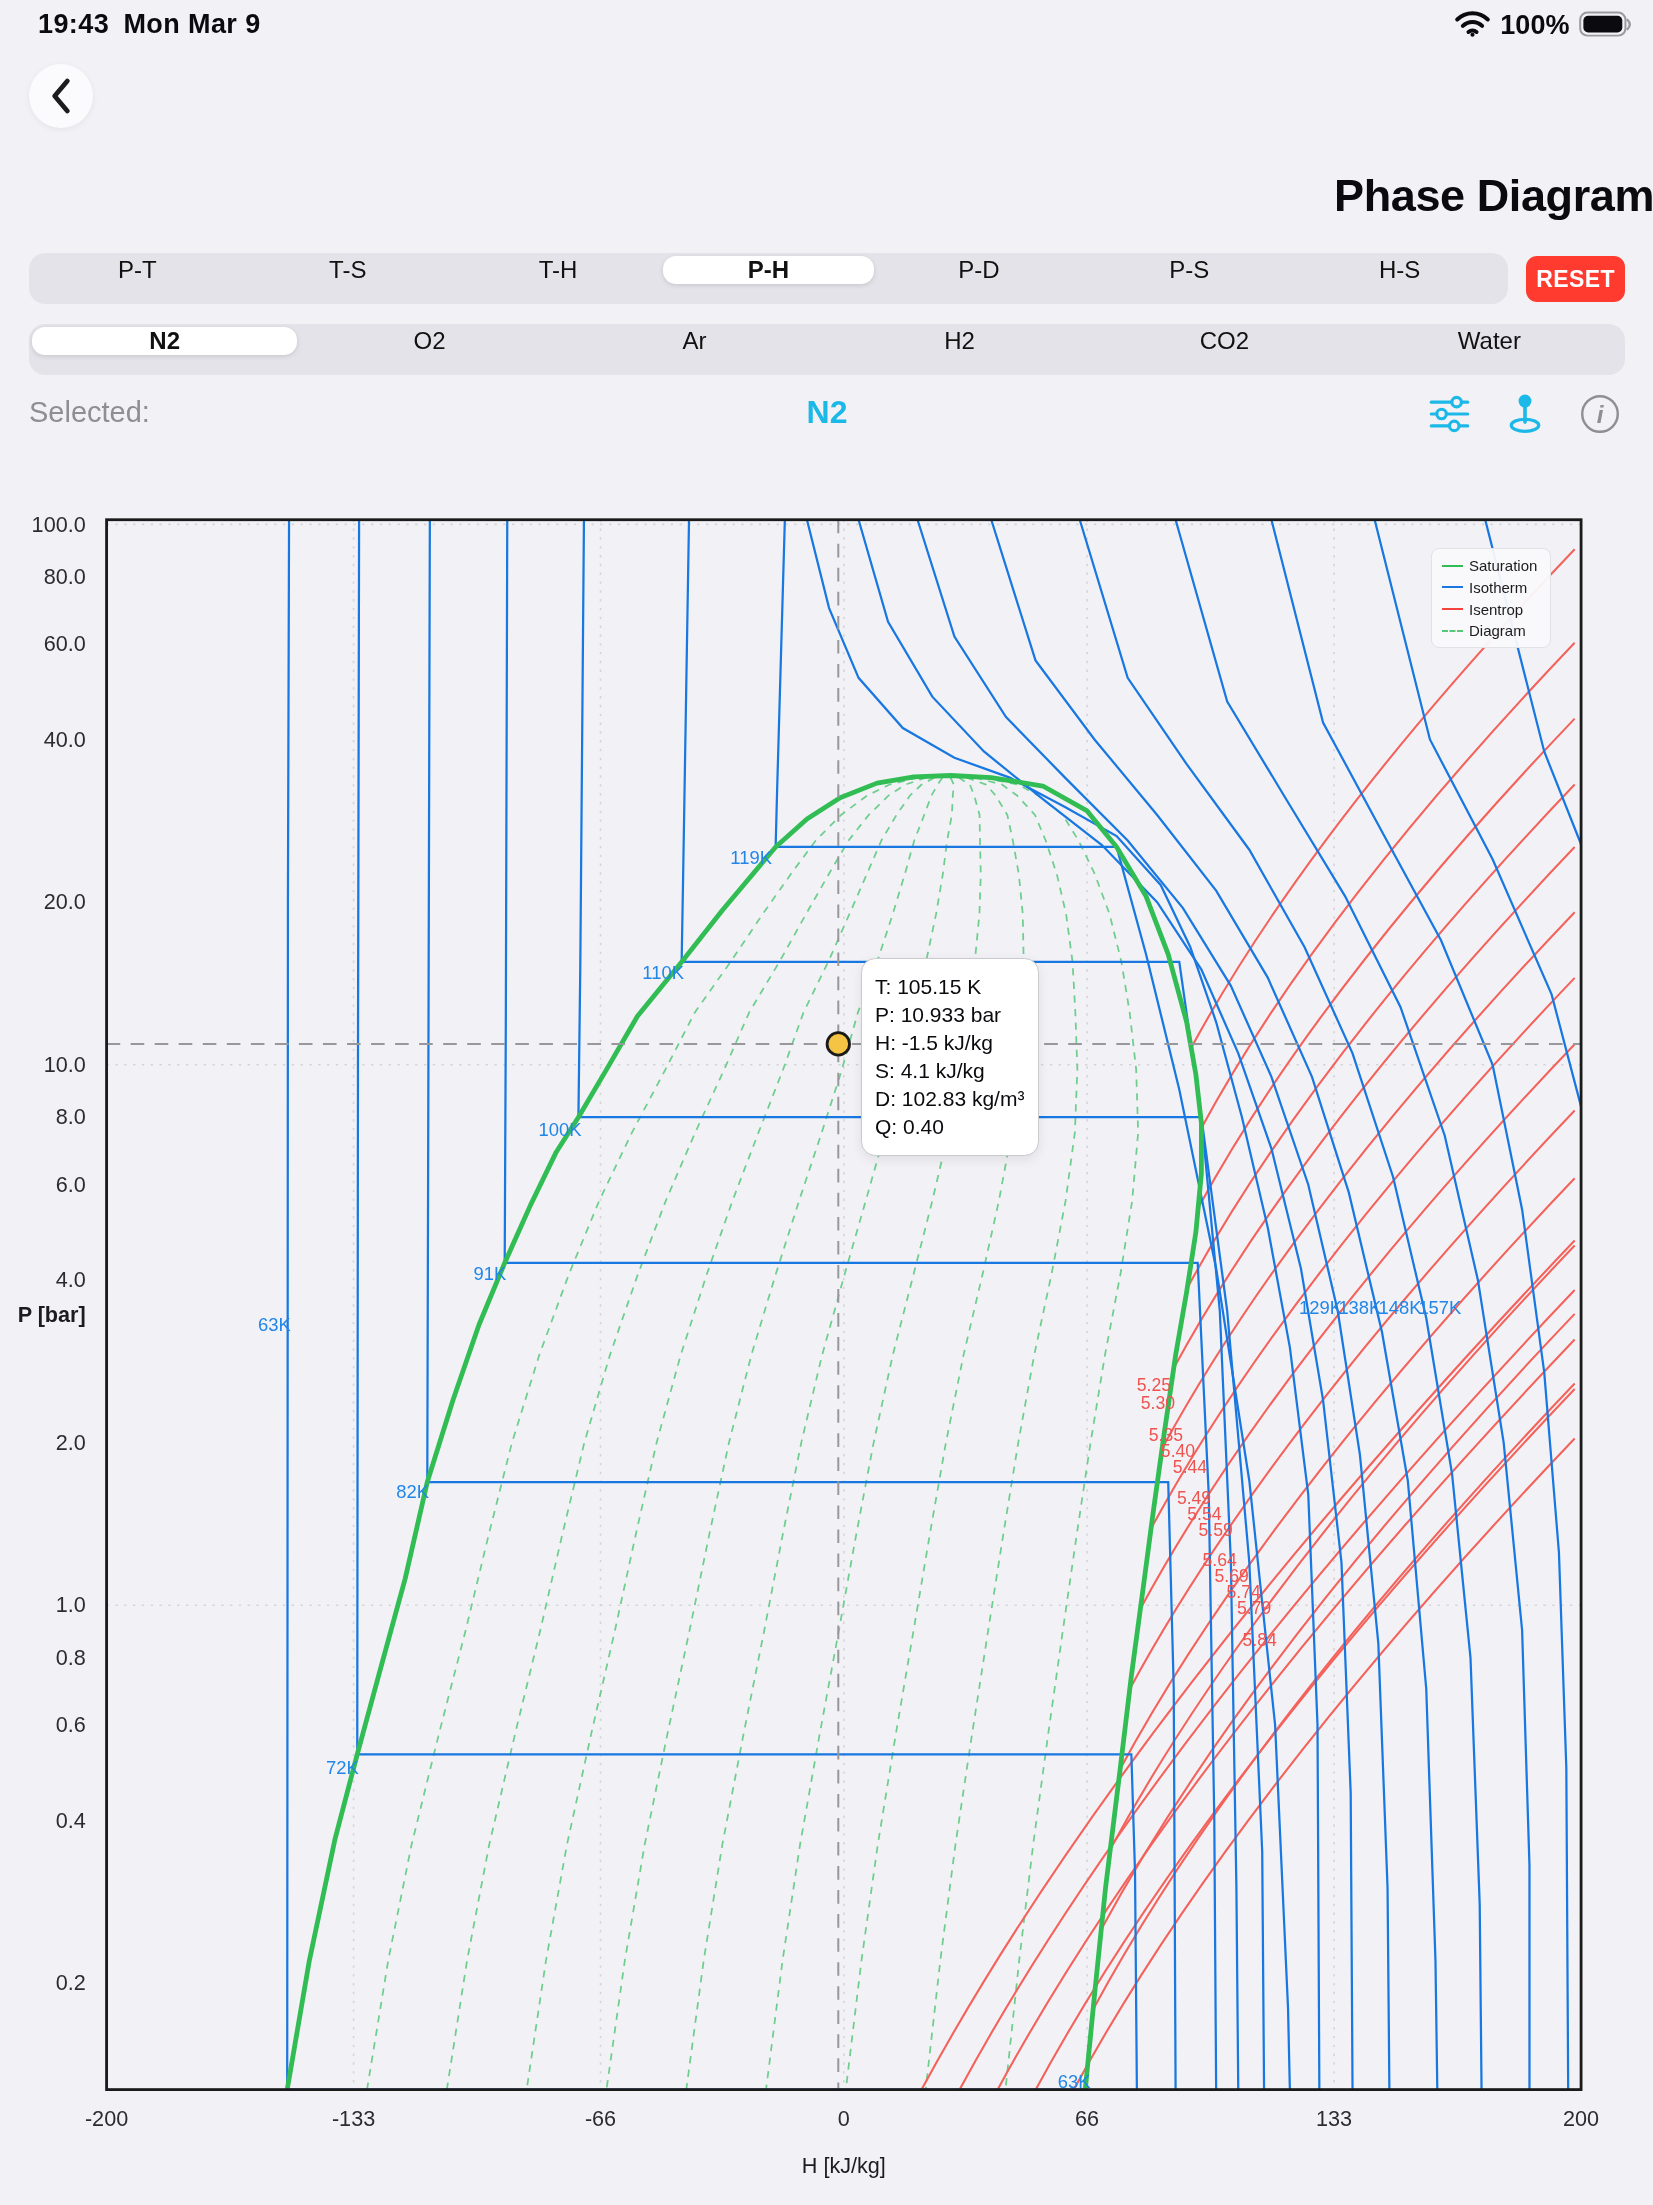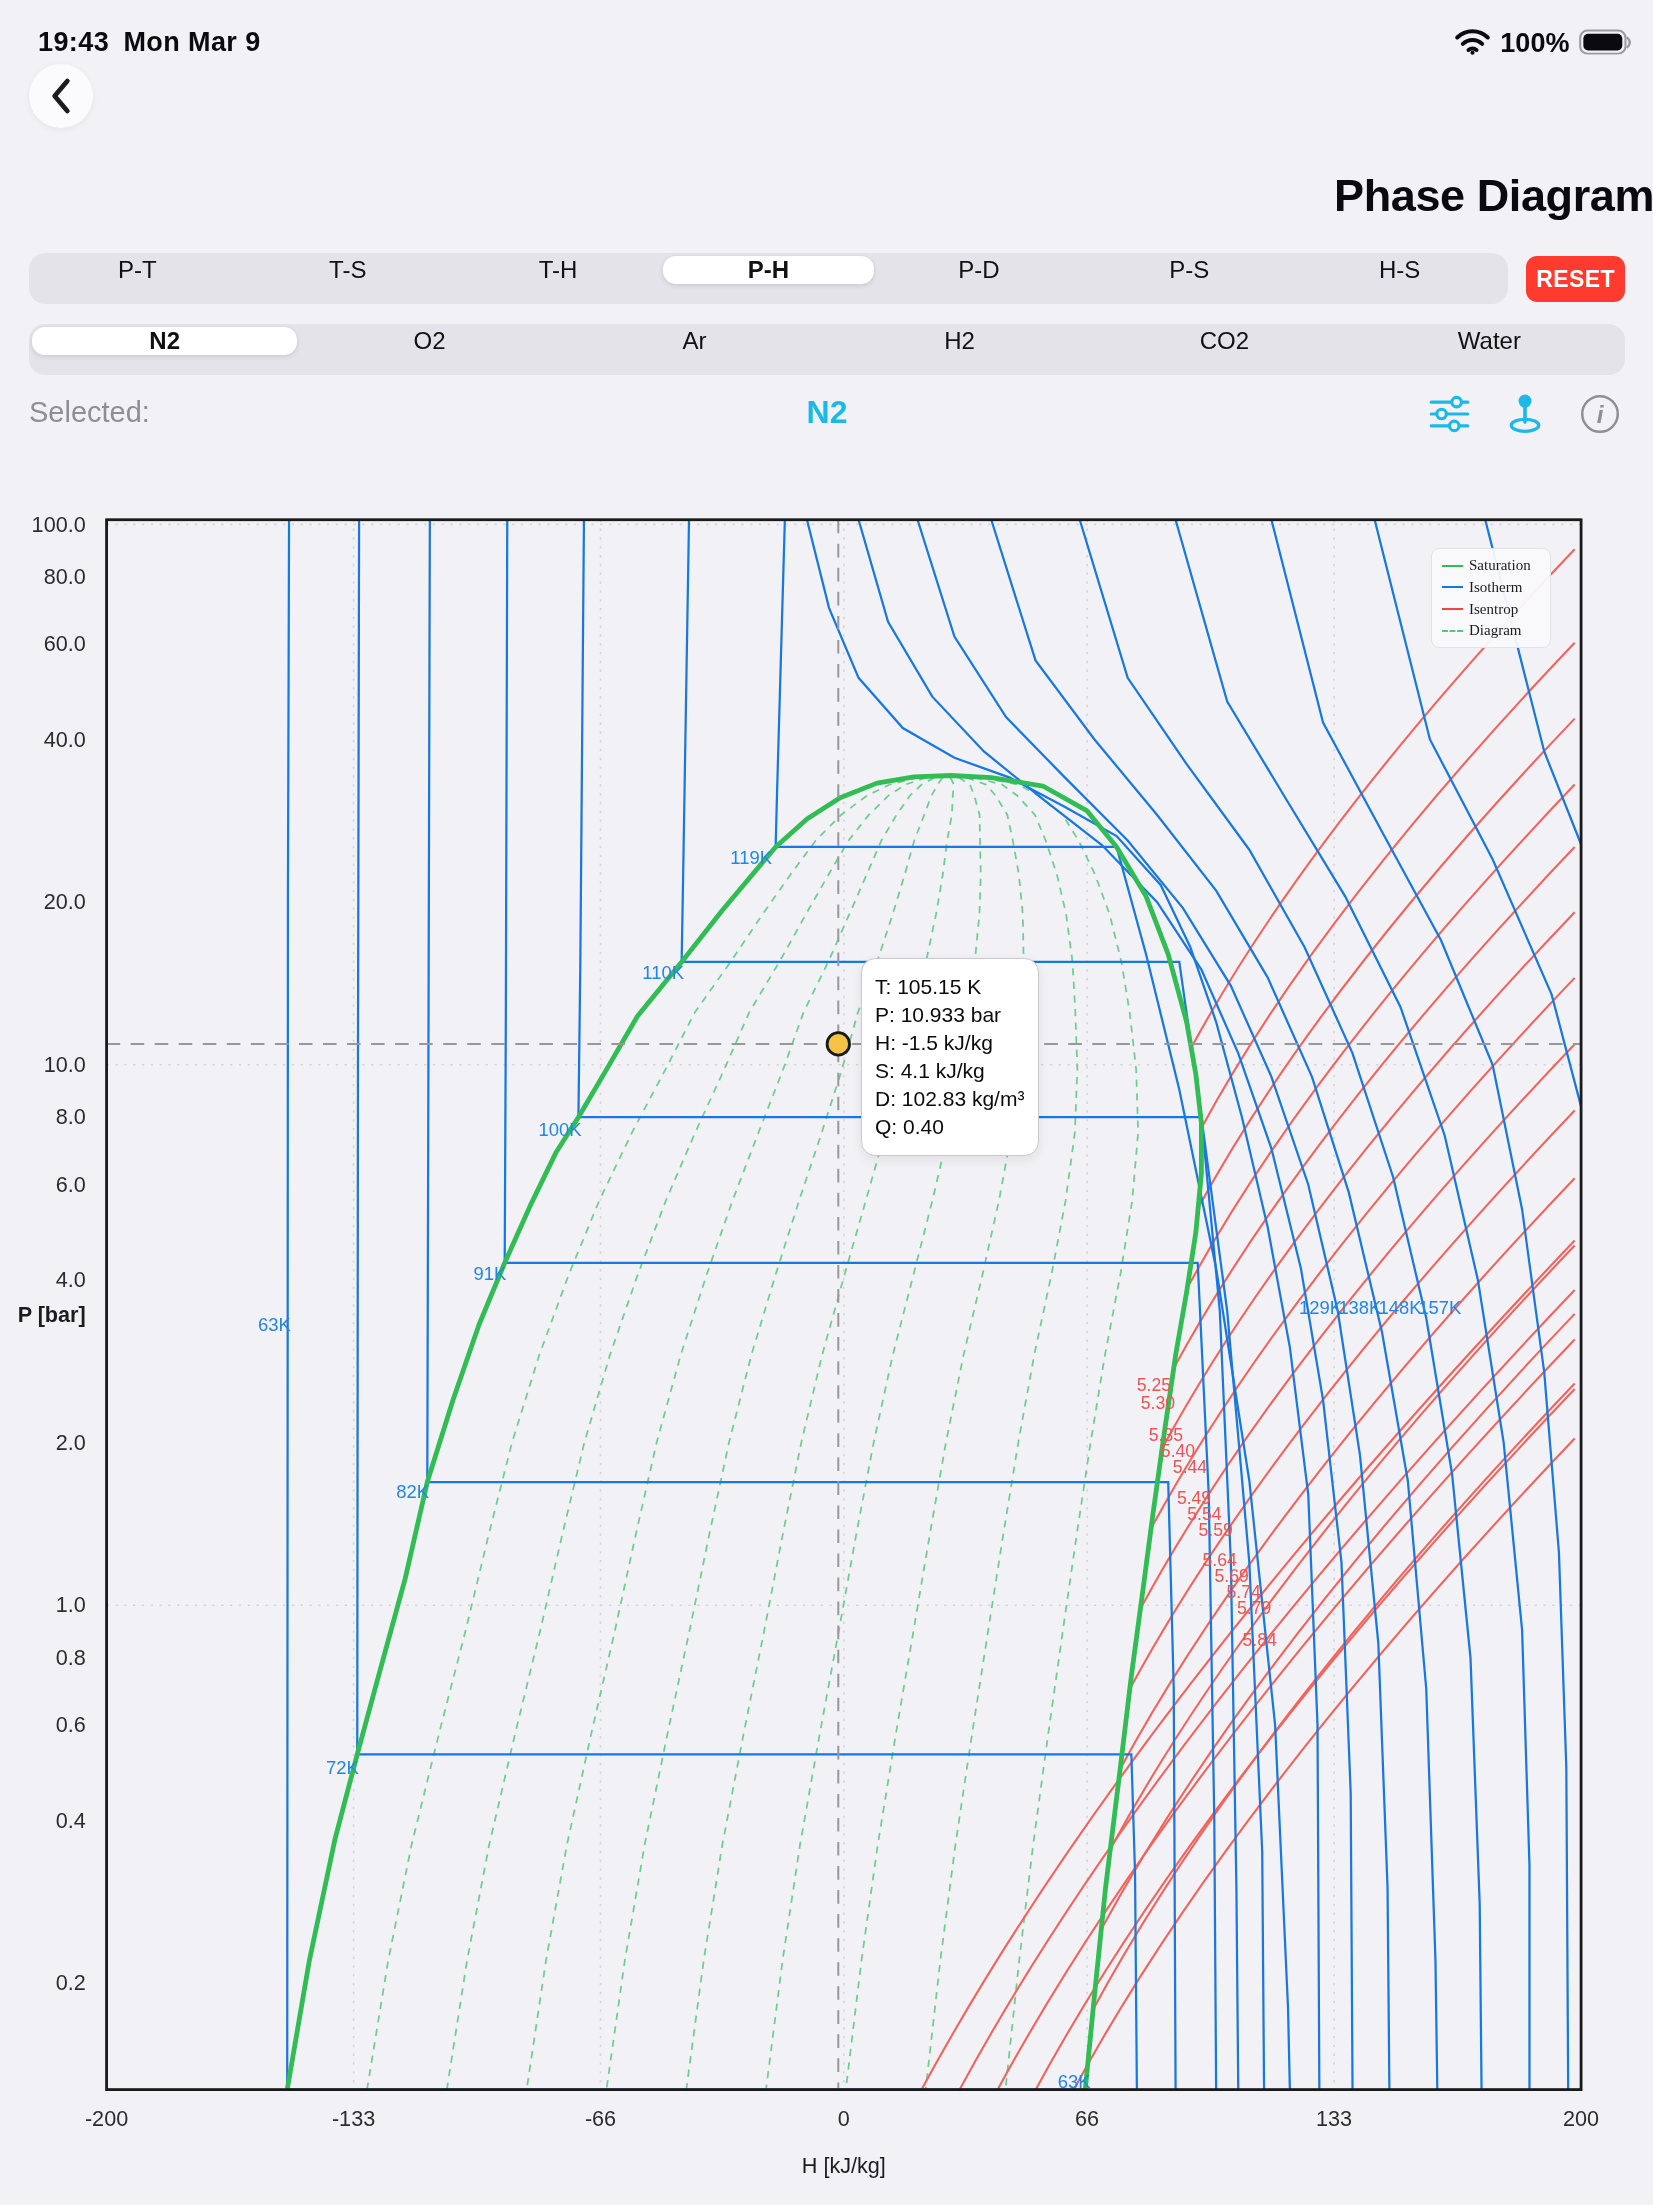--- a/index.html
+++ b/index.html
@@ -1,19 +1,19 @@
 <!DOCTYPE html>
 <html style="font-size:13px"><head>
 <meta charset="utf-8">
 <style>
   * { margin:0; padding:0; box-sizing:border-box; }
   html,body { width:1654px; height:2205px; background:#F2F2F6; font-family:"Liberation Sans", sans-serif; position:relative; overflow:hidden; }
 
   
-  .statusbar { position:absolute; top:27px; left:0; right:0; height:35px; }
+  .statusbar { position:absolute; top:9px; left:0; right:0; height:35px; }
   .status-left { position:absolute; left:38px; top:0; font-size:27px; font-weight:700; color:#0b0b0f; letter-spacing:0.4px; }
   .status-left .date { font-weight:600; margin-left:14.4px; }
   .status-right { position:absolute; right:21px; top:0; display:flex; align-items:flex-end; gap:9.6px; }
   .status-right .pct { font-size:27px; font-weight:600; color:#0b0b0f; }
 
   
   .back-btn { position:absolute; left:29px; top:64px; width:64px; height:64px; border-radius:50%; background:#fbfbfd; box-shadow:0 1.6px 6.4px rgba(0,0,0,.06); display:flex; align-items:center; justify-content:center; cursor:pointer; }
 
   
   .page-title { position:absolute; top:170px; left:0; width:100%; text-align:right; font-size:45px; font-weight:800; color:#0b0b0f; letter-spacing:-0.4px; }
@@ -32,21 +32,21 @@
   .selected-value { position:absolute; left:0; width:100%; text-align:center; top:3.2px; font-size:32px; font-weight:700; color:#1CB8E8; }
   .row-icons { position:absolute; right:32px; top:0; display:flex; gap:30px; align-items:center; }
   .row-icons .ic { width:45px; height:45px; display:flex; align-items:center; justify-content:center; cursor:pointer; }
 
   
   #chart-svg { position:absolute; left:0; top:449px; }
   svg text { font-family:"Liberation Sans", sans-serif; }
 
   
   .legend { position:absolute; left:1431px; top:548px; width:120px; padding:8px 9.6px; background:rgba(249,249,251,.95); border:0.8px solid #E2E2E6; border-radius:8px; display:flex; flex-direction:column; gap:4.8px; }
-  .legend-row { display:flex; align-items:center; gap:6.4px;font-family:Liberation Serif, serif; }
+  .legend-row { display:flex; align-items:center; gap:6.4px; }
   .legend-swatch { width:21px; height:0; border-top:2.4px solid #000; flex:0 0 auto; }
   .legend-swatch.dashed { border-top-style:dashed; }
   .legend-label { font-size:15px; color:#1c1c1e; }
 
   
   .tooltip { position:absolute; left:861px; top:958px; width:178px; background:#fff; border:1.6px solid #C9C9CE; border-radius:14.4px; padding:14px 13px; box-shadow:0 3.2px 11.2px rgba(0,0,0,.08); }
   .tooltip-row { font-size:21px; line-height:28px; color:#0b0b0f; white-space:nowrap; }
 </style>
 </head>
 <body>

